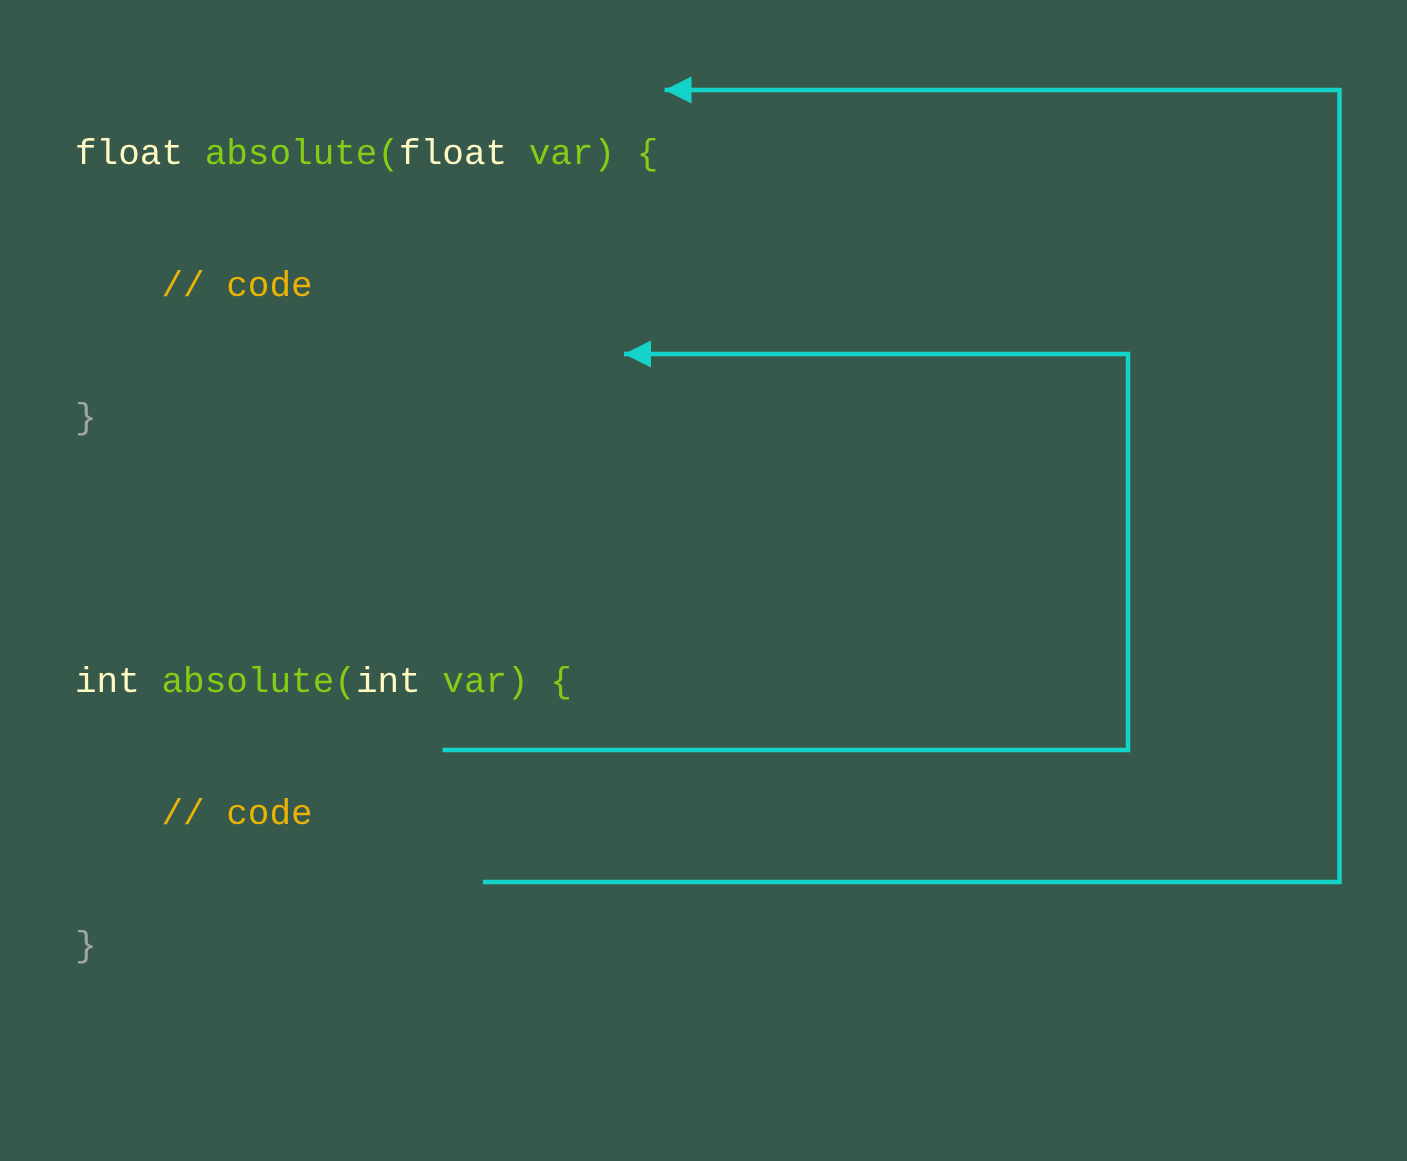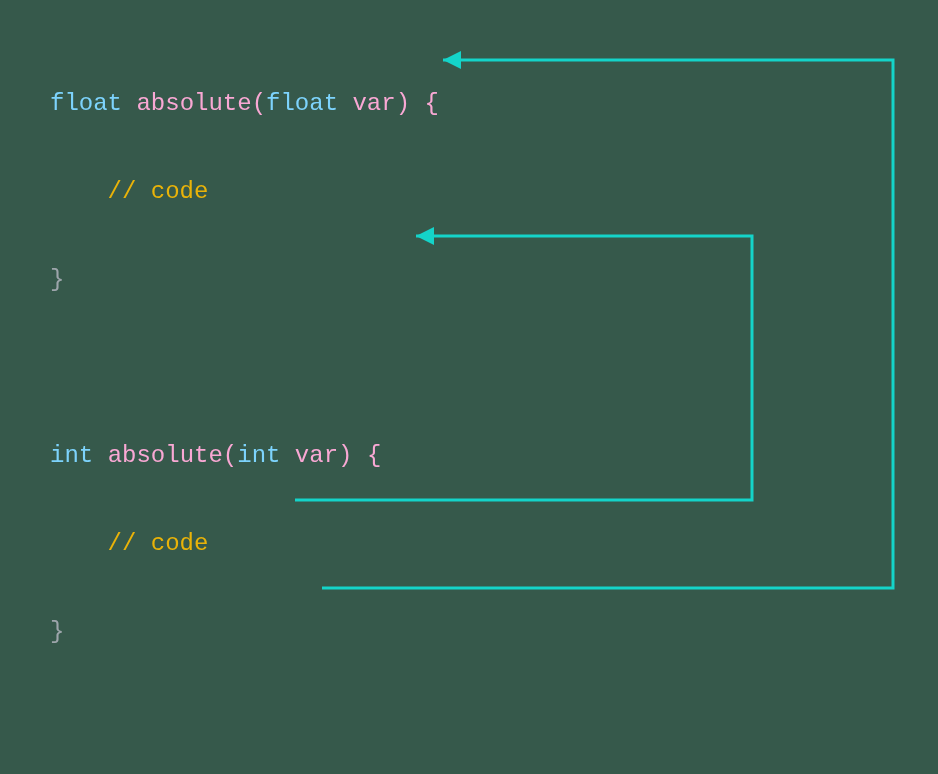--- a/index.html
+++ b/index.html
@@ -17,27 +17,27 @@
       color: #9da5ab;
     }
     .code-container {
       position: absolute;
       top: 38px;
       left: 50px;
       line-height: 44px;
       white-space: pre;
     }
     .keyword {
-      color: #7dd3fc;
+      color: #fef9c3;
     }
     .comment {
       color: #eab308;
     }
     .identifier {
-      color: #f9a8d4;
+      color: #84cc16;
     }
     .punct {
       color: #9da5ab;
     }
     .svg-overlay {
       position: absolute;
       top: 0;
       left: 0;
       width: 938px;
       height: 774px;

